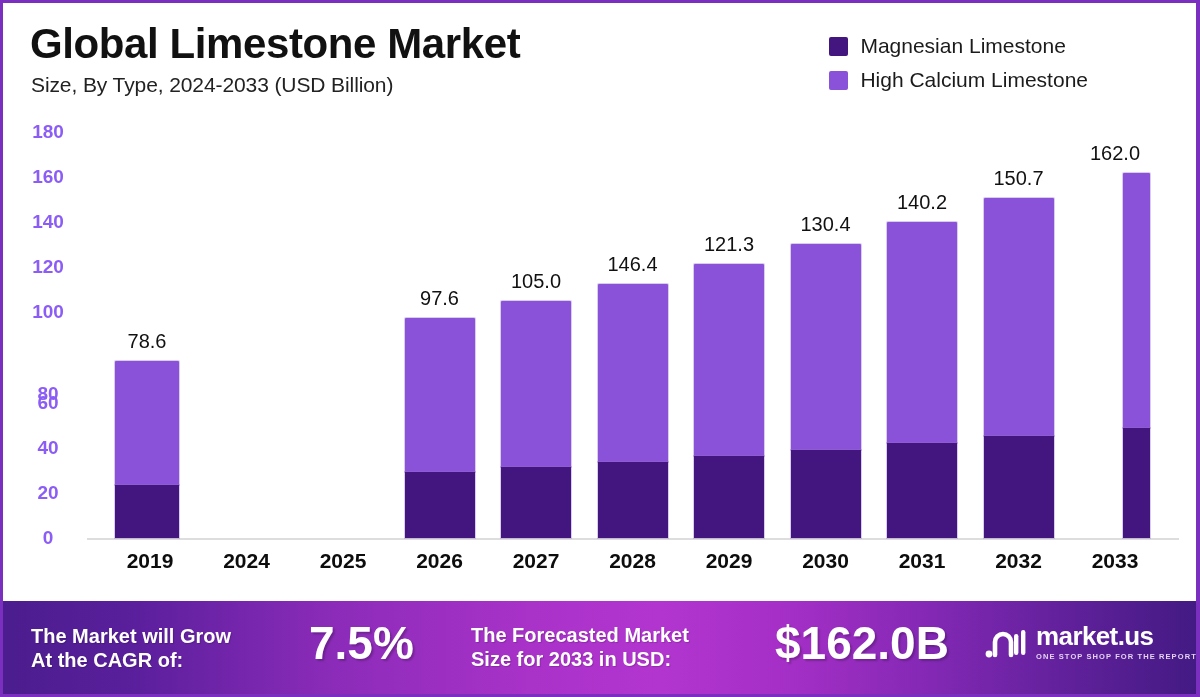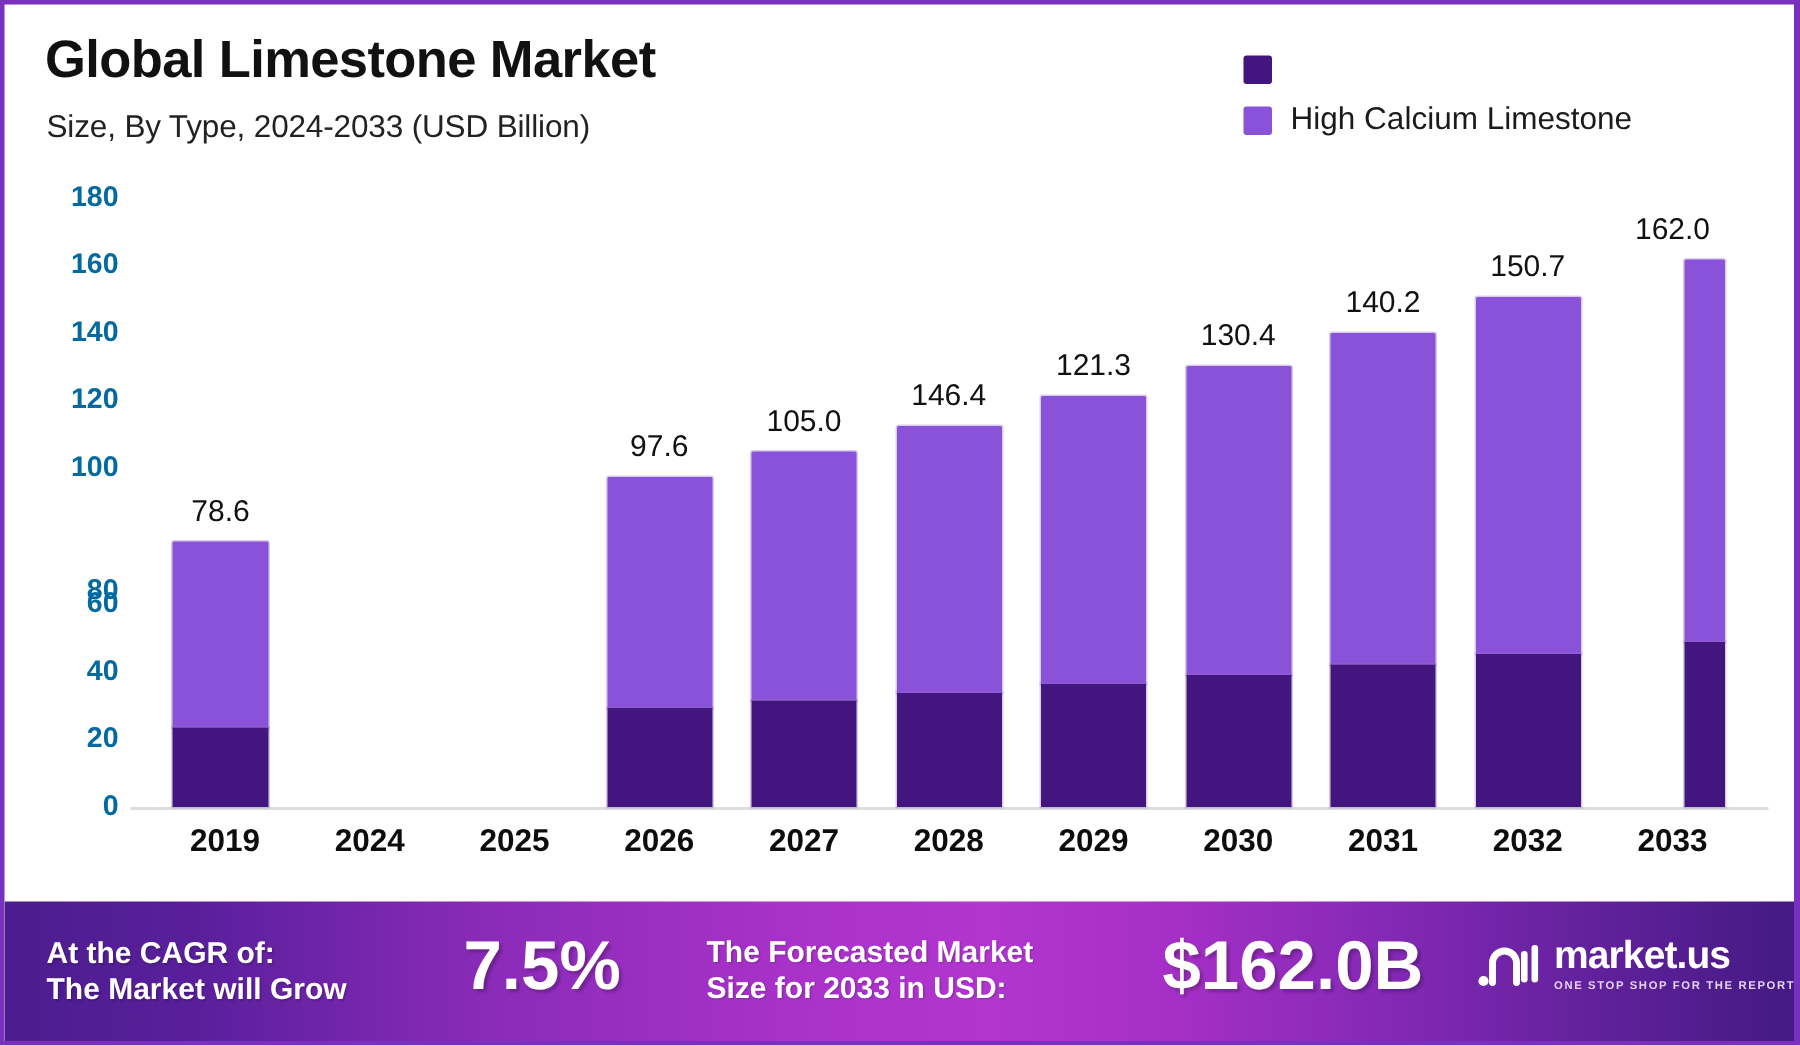--- a/index.html
+++ b/index.html
@@ -15,42 +15,42 @@
     background: #ffffff;
     border: 3px solid #7b2fbe;
     border-right-width: 4px;
     overflow: hidden;
   }
 
   
   .header { position: absolute; left: 0; top: 0; width: 1200px; height: 112px; }
   .title {
     position: absolute; left: 27px; top: 17px;
-    font-size: 35px; font-weight: bold; color: #111111;
+    font-size: 42px; font-weight: bold; color: #111111;
     letter-spacing: -0.4px;
   }
   .subtitle {
     position: absolute; left: 28px; top: 70px;
     font-size: 21px; font-weight: normal; color: #222222;
     letter-spacing: -0.1px;
   }
 
   
   .legend { position: absolute; right: 108px; top: 26px; }
   .legend-row { display: flex; align-items: center; height: 34px; }
   .legend-swatch {
     width: 19px; height: 19px; border-radius: 2px; flex: none; margin-right: 12px;
   }
   .legend-label { font-size: 21px; color: #1b1b1b; white-space: nowrap; }
 
   
   .plot { position: absolute; left: 0; top: 0; width: 1200px; height: 600px; }
   .y-tick {
-    position: absolute; right: 0; width: 62px; text-align: right;
-    font-size: 19px; font-weight: bold; color: #0369a1;
+    position: absolute; right: 0; width: 62px; text-align: center;
+    font-size: 19px; font-weight: bold; color: #8b5cf6;
     transform: translateY(-50%);
   }
   .y-axis-area { position: absolute; left: 14px; top: 0; width: 62px; height: 600px; }
 
   .baseline {
     position: absolute; left: 84px; top: 535px; width: 1092px; height: 2px;
     background: #dddddd;
   }
 
   .bars { position: absolute; left: 96px; top: 120px; width: 1082px; height: 416px; }
@@ -110,20 +110,21 @@
 <div id="root">
 
   <div class="header">
     <div class="title">Global Limestone Market</div>
     <div class="subtitle">Size, By Type, 2024-2033 (USD Billion)</div>
   </div>
 
   <div class="legend" id="legend">
       <div class="legend-row">
         <span class="legend-swatch" style="background: rgb(66, 21, 127);"></span>
+        <span class="legend-label">Magnesian Limestone</span>
       </div>
       <div class="legend-row">
         <span class="legend-swatch" style="background: rgb(138, 82, 217);"></span>
         <span class="legend-label">High Calcium Limestone</span>
       </div>
     </div>
 
   <div class="plot">
     <div class="y-axis-area" id="y-axis">
         <div class="y-tick" style="top: 535px;">0</div>
@@ -196,22 +197,22 @@
         <div class="x-label" style="left: 774.5px;">2030</div>
         <div class="x-label" style="left: 871px;">2031</div>
         <div class="x-label" style="left: 967.5px;">2032</div>
         <div class="x-label" style="left: 1064px;">2033</div>
       </div>
   </div>
 
   <div class="footer"></div>
 
   <div class="f-text" id="cagr-label">
+    <div>The Market will Grow</div>
     <div>At the CAGR of:</div>
-    <div>The Market will Grow</div>
   </div>
   <div class="f-big" id="cagr-value">7.5%</div>
 
   <div class="f-text" id="fcast-label">
     <div>The Forecasted Market</div>
     <div>Size for 2033 in USD:</div>
   </div>
   <div class="f-big" id="fcast-value">$162.0B</div>
 
   <div class="logo">

